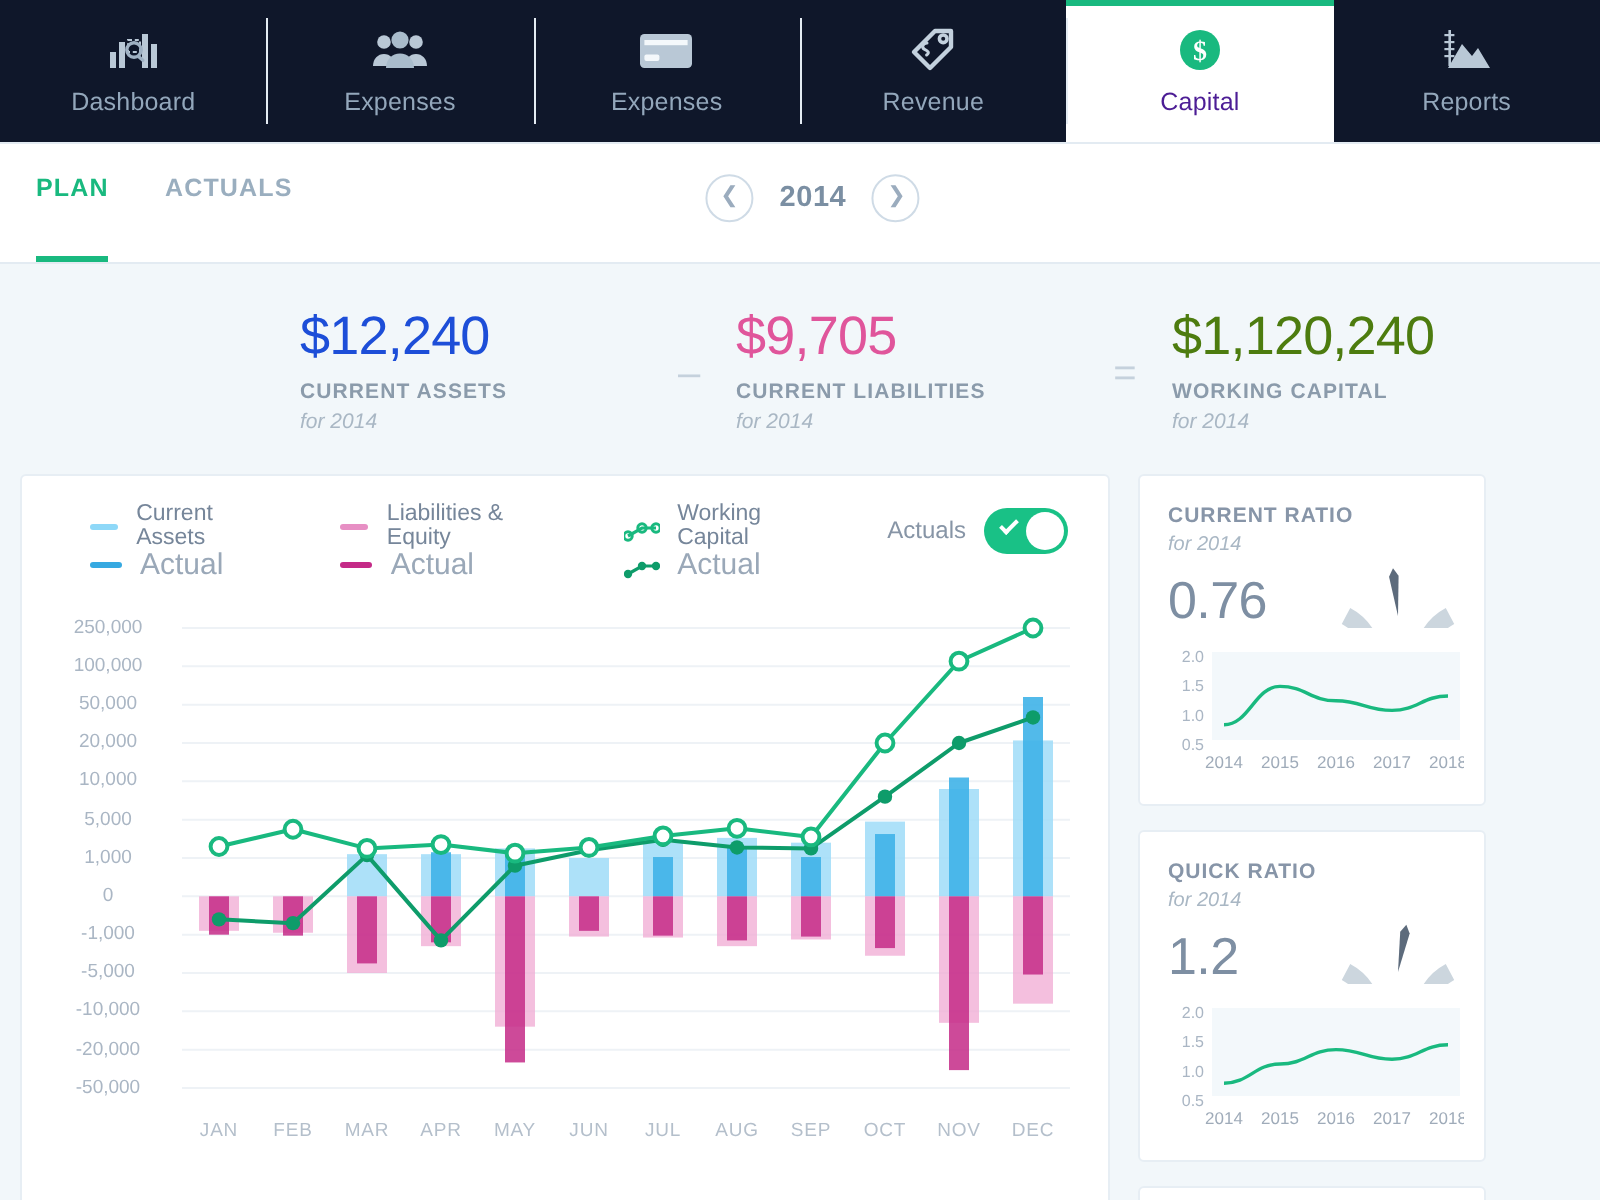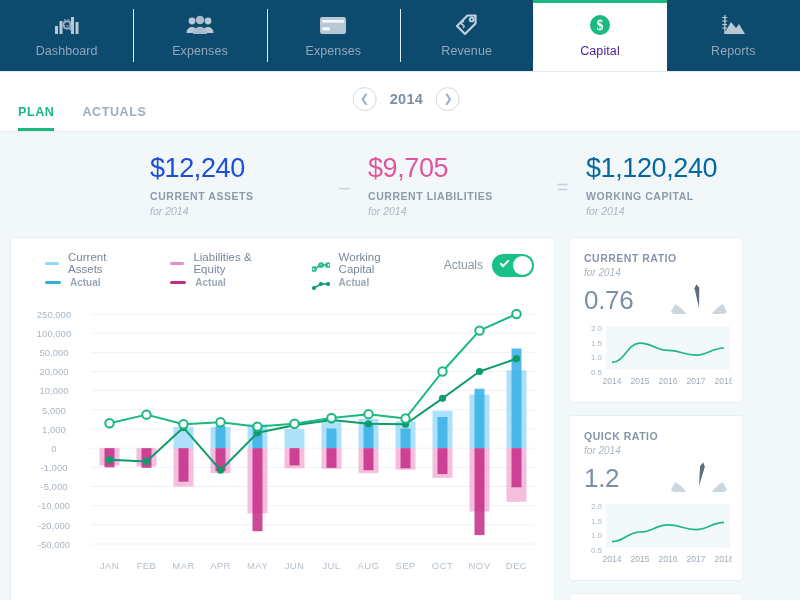--- a/index.html
+++ b/index.html
@@ -21,21 +21,21 @@
   }
   .nav-item {
     flex: 1 1 0;
     display: flex;
     flex-direction: column;
     align-items: center;
     justify-content: center;
     gap: 7px;
     position: relative;
     cursor: pointer;
-    background: #0c4a6e;
+    background: #0f172a;
   }
   .nav-item + .nav-item::before {
     content: "";
     position: absolute;
     left: 0; top: 9px; bottom: 9px;
     width: 1px;
     background: #e4ecf3;
   }
   .nav-item.active {
     background: #ffffff;
@@ -65,21 +65,21 @@
     align-items: flex-end;
     position: relative;
     padding: 0 18px;
   }
   .subtabs { display: flex; gap: 28px; }
   .subtab {
     font-size: 12.5px;
     font-weight: bold;
     letter-spacing: .6px;
     color: #9aaebf;
-    padding-bottom: 9px;
+    padding-bottom: 27px;
     cursor: pointer;
     border-bottom: 3px solid transparent;
   }
   .subtab.active { color: #19b97f; border-bottom-color: #19b97f; }
 
   .yearsel {
     position: absolute;
     left: 50%; top: 50%;
     transform: translate(-44%, -62%);
     display: flex;
@@ -127,21 +127,21 @@
     border: 1px solid #e7eef4;
     border-radius: 3px;
     padding: 14px 12px 10px 12px;
   }
 
   .legend { display: flex; align-items: flex-start; padding: 2px 4px 0 22px; }
   .leg-group { margin-right: 36px; }
   .leg-row { display: flex; align-items: center; gap: 9px; height: 19px; }
   .leg-swatch { width: 16px; height: 3px; border-radius: 2px; display: block; }
   .leg-name { font-size: 11.5px; color: #76869a; }
-  .leg-row.sub .leg-name { font-size: 10px; color: #9aa8b8; font-weight: bold; }
+  .leg-row.sub .leg-name { font-size: 15px; color: #9aa8b8; }
   .leg-mark { width: 18px; height: 11px; }
 
   .toggle-wrap { margin-left: auto; display: flex; align-items: center; gap: 9px; padding-right: 4px; }
   .toggle-label { font-size: 12px; color: #8795a6; }
   .toggle {
     width: 42px; height: 23px; border-radius: 12px;
     background: #19c186; position: relative; cursor: pointer;
   }
   .toggle .knob {
     position: absolute; right: 2px; top: 2px;
@@ -288,21 +288,21 @@
     <div class="sum-sub">for 2014</div>
   </div>
   <div class="sum-op">–</div>
   <div class="sum-block">
     <div class="sum-val" style="color:#e0559b">$9,705</div>
     <div class="sum-lbl">CURRENT LIABILITIES</div>
     <div class="sum-sub">for 2014</div>
   </div>
   <div class="sum-op">=</div>
   <div class="sum-block">
-    <div class="sum-val" style="color:#0369a1">$1,120,240</div>
+    <div class="sum-val" style="color:#4d7c0f">$1,120,240</div>
     <div class="sum-lbl">WORKING CAPITAL</div>
     <div class="sum-sub">for 2014</div>
   </div>
 </div>
 
 <div class="content">
 
   <div class="chartcard">
     <div class="legend">
 

